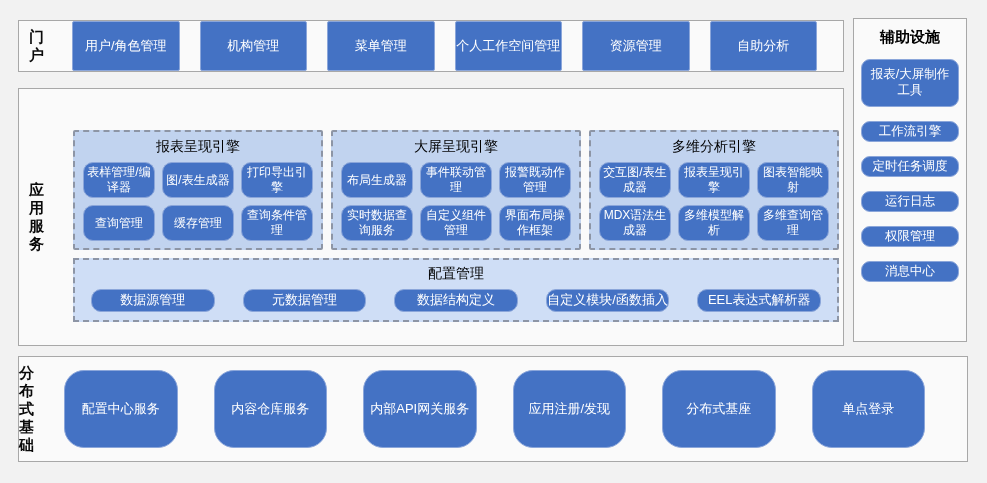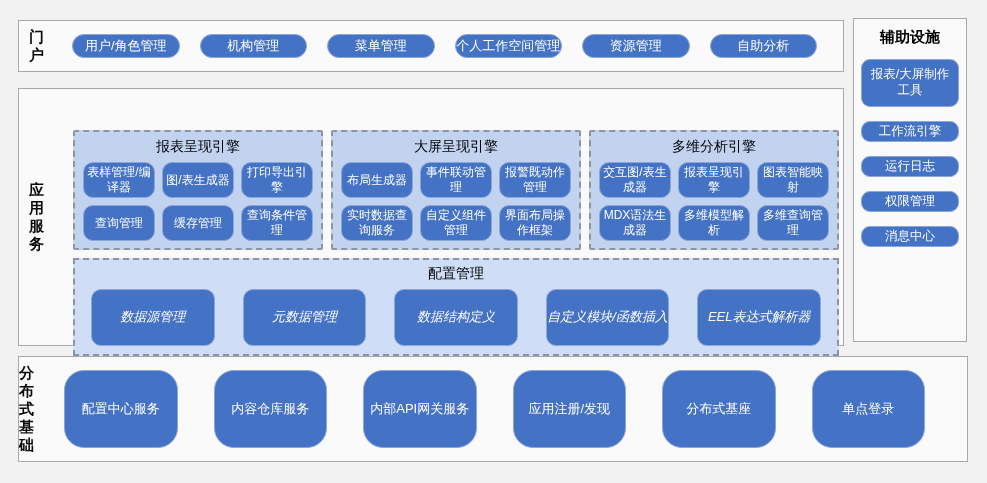--- a/index.html
+++ b/index.html
@@ -20,41 +20,41 @@
   }
   .btn {
     background:#4472c4; border:1px solid #8ba6da; color:#fff;
     display:flex; align-items:center; justify-content:center;
     text-align:center; box-sizing:border-box; line-height:1.25;
   }
   
   #portal { left:18px; top:20px; width:826px; height:52px; display:flex; align-items:center; }
   #portal .vlabel { margin-left:10px; }
   #portal .row { flex:1; display:flex; gap:20px; margin:0 26px 0 26px; }
-  #portal .row .btn { flex:1; height:24px; border-radius:16px; font-size:13px; }
+  #portal .row .btn { flex:1; height:50px; border-radius:2px; font-size:13px; }
   
   #app { left:18px; top:88px; width:826px; height:258px; }
   #app .vlabel { position:absolute; left:10px; top:50%; transform:translateY(-50%); }
   .app-body { position:absolute; left:54px; top:15px; width:766px; }
   .engines { display:flex; gap:8px; height:146px;align-items:flex-end; }
   .group {
     flex:1; box-sizing:border-box; background:#c1d3ef;
     border:2px dashed #8d95a5; border-radius:2px;
     padding:3px 8px 7px; display:flex; flex-direction:column;
   }
   .group-title { text-align:center; font-size:14px; padding:3px 0 6px; }
   .group-grid { flex:1; display:grid; grid-template-columns:repeat(3,1fr); gap:7px; }
   .group-grid .btn { border-radius:10px; font-size:12px; padding:2px 3px; }
   .config {
     margin-top:8px; box-sizing:border-box; background:#cfdef6;
-    border:2px dashed #8d95a5; height:98px; padding:3px 16px 8px;
+    border:2px dashed #8d95a5; height:64px; padding:3px 16px 8px;
     display:flex; flex-direction:column;
   }
   .config-title { text-align:center; font-size:14px; padding:2px 0 6px; }
-  .config-row { flex:1; display:flex; gap:28px;font-style:italic; }
+  .config-row { flex:1; display:flex; gap:28px; }
   .config-row .btn { flex:1; border-radius:10px; font-size:13px; }
   
   #distributed { left:18px; top:356px; width:950px; height:106px; display:flex; align-items:center; }
   #distributed .vlabel { margin-left:0; }
   #distributed .row { flex:1; display:flex; gap:36px; margin:0 42px 0 28px; }
   #distributed .row .btn { flex:1; height:78px; border-radius:20px; font-size:13px; }
   
   #aux { left:853px; top:18px; width:114px; height:324px; }
   .aux-title { text-align:center; font-weight:bold; font-size:15px; padding:9px 0 0; }
   .aux-col { display:flex; flex-direction:column; gap:14px; padding:12px 7px 0; }
@@ -137,17 +137,18 @@
       <div class="btn">分布式基座</div>
       <div class="btn">单点登录</div>
     </div>
 </div>
 
 <div class="section" id="aux">
   <div class="aux-title">辅助设施</div>
   <div class="aux-col">
       <div class="btn">报表/大屏制作工具</div>
       <div class="btn">工作流引擎</div>
+      <div class="btn">定时任务调度</div>
       <div class="btn">运行日志</div>
       <div class="btn">权限管理</div>
       <div class="btn">消息中心</div>
     </div>
 </div>
 
 </body></html>

